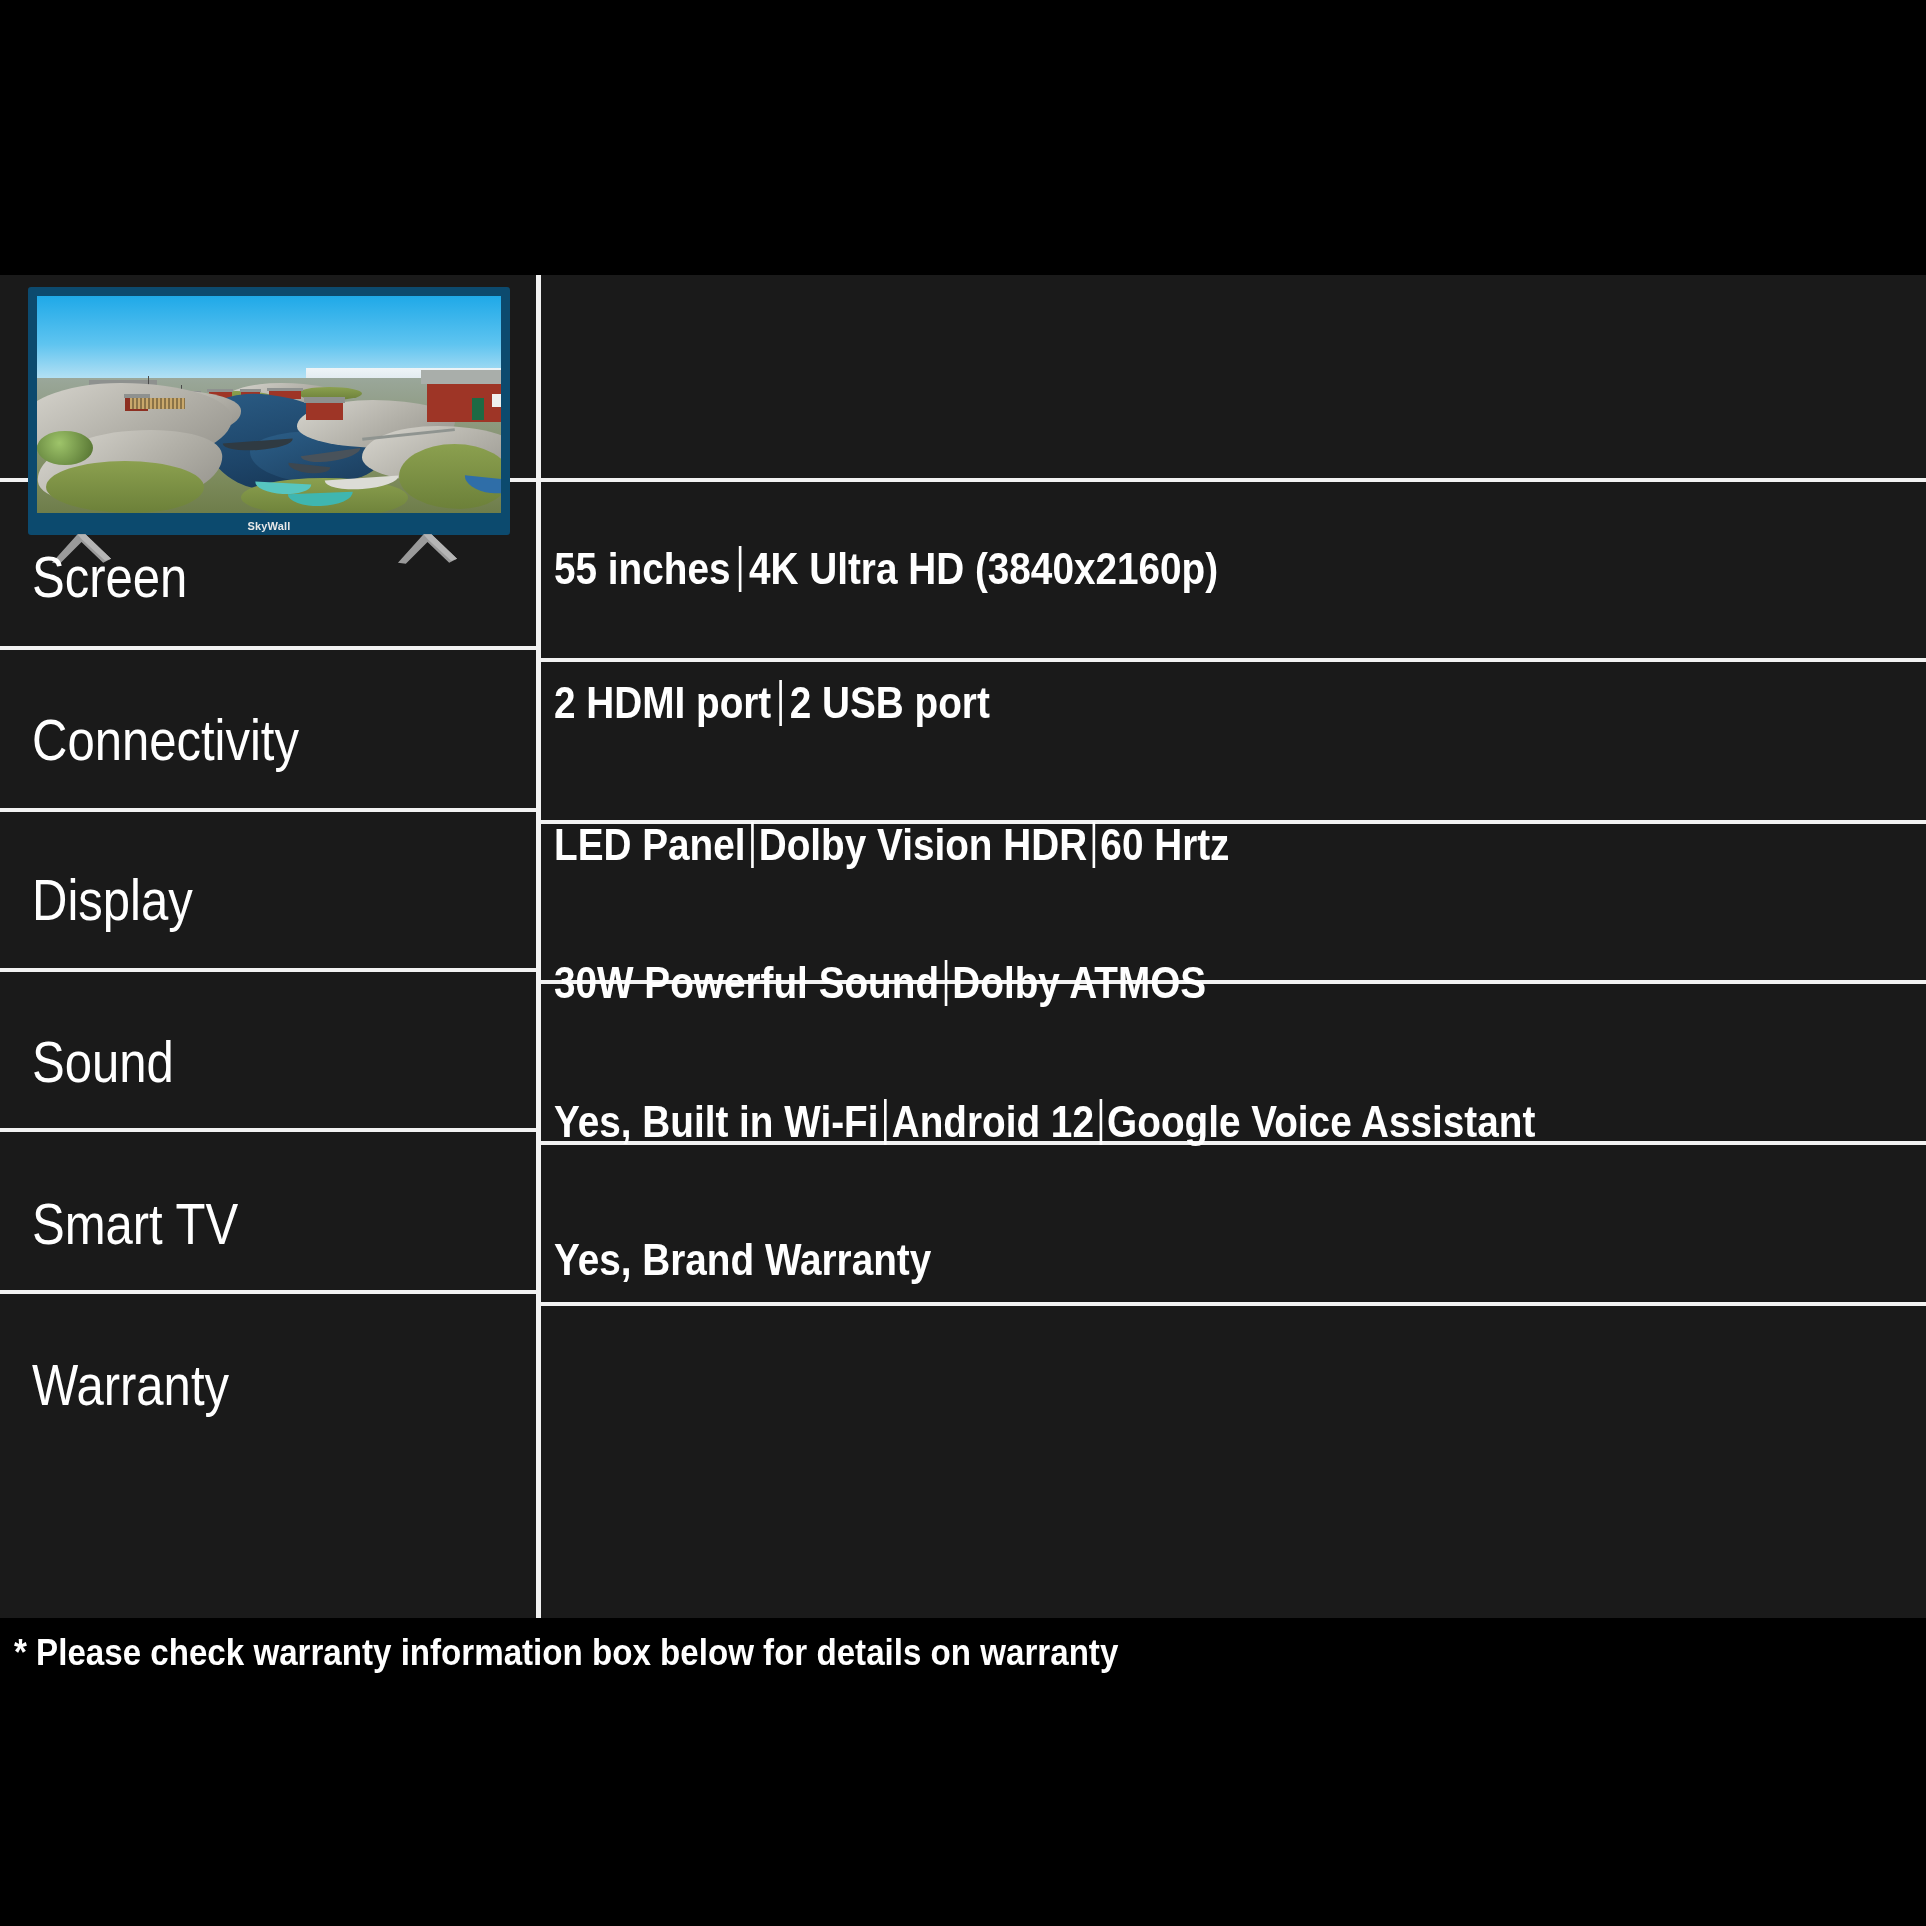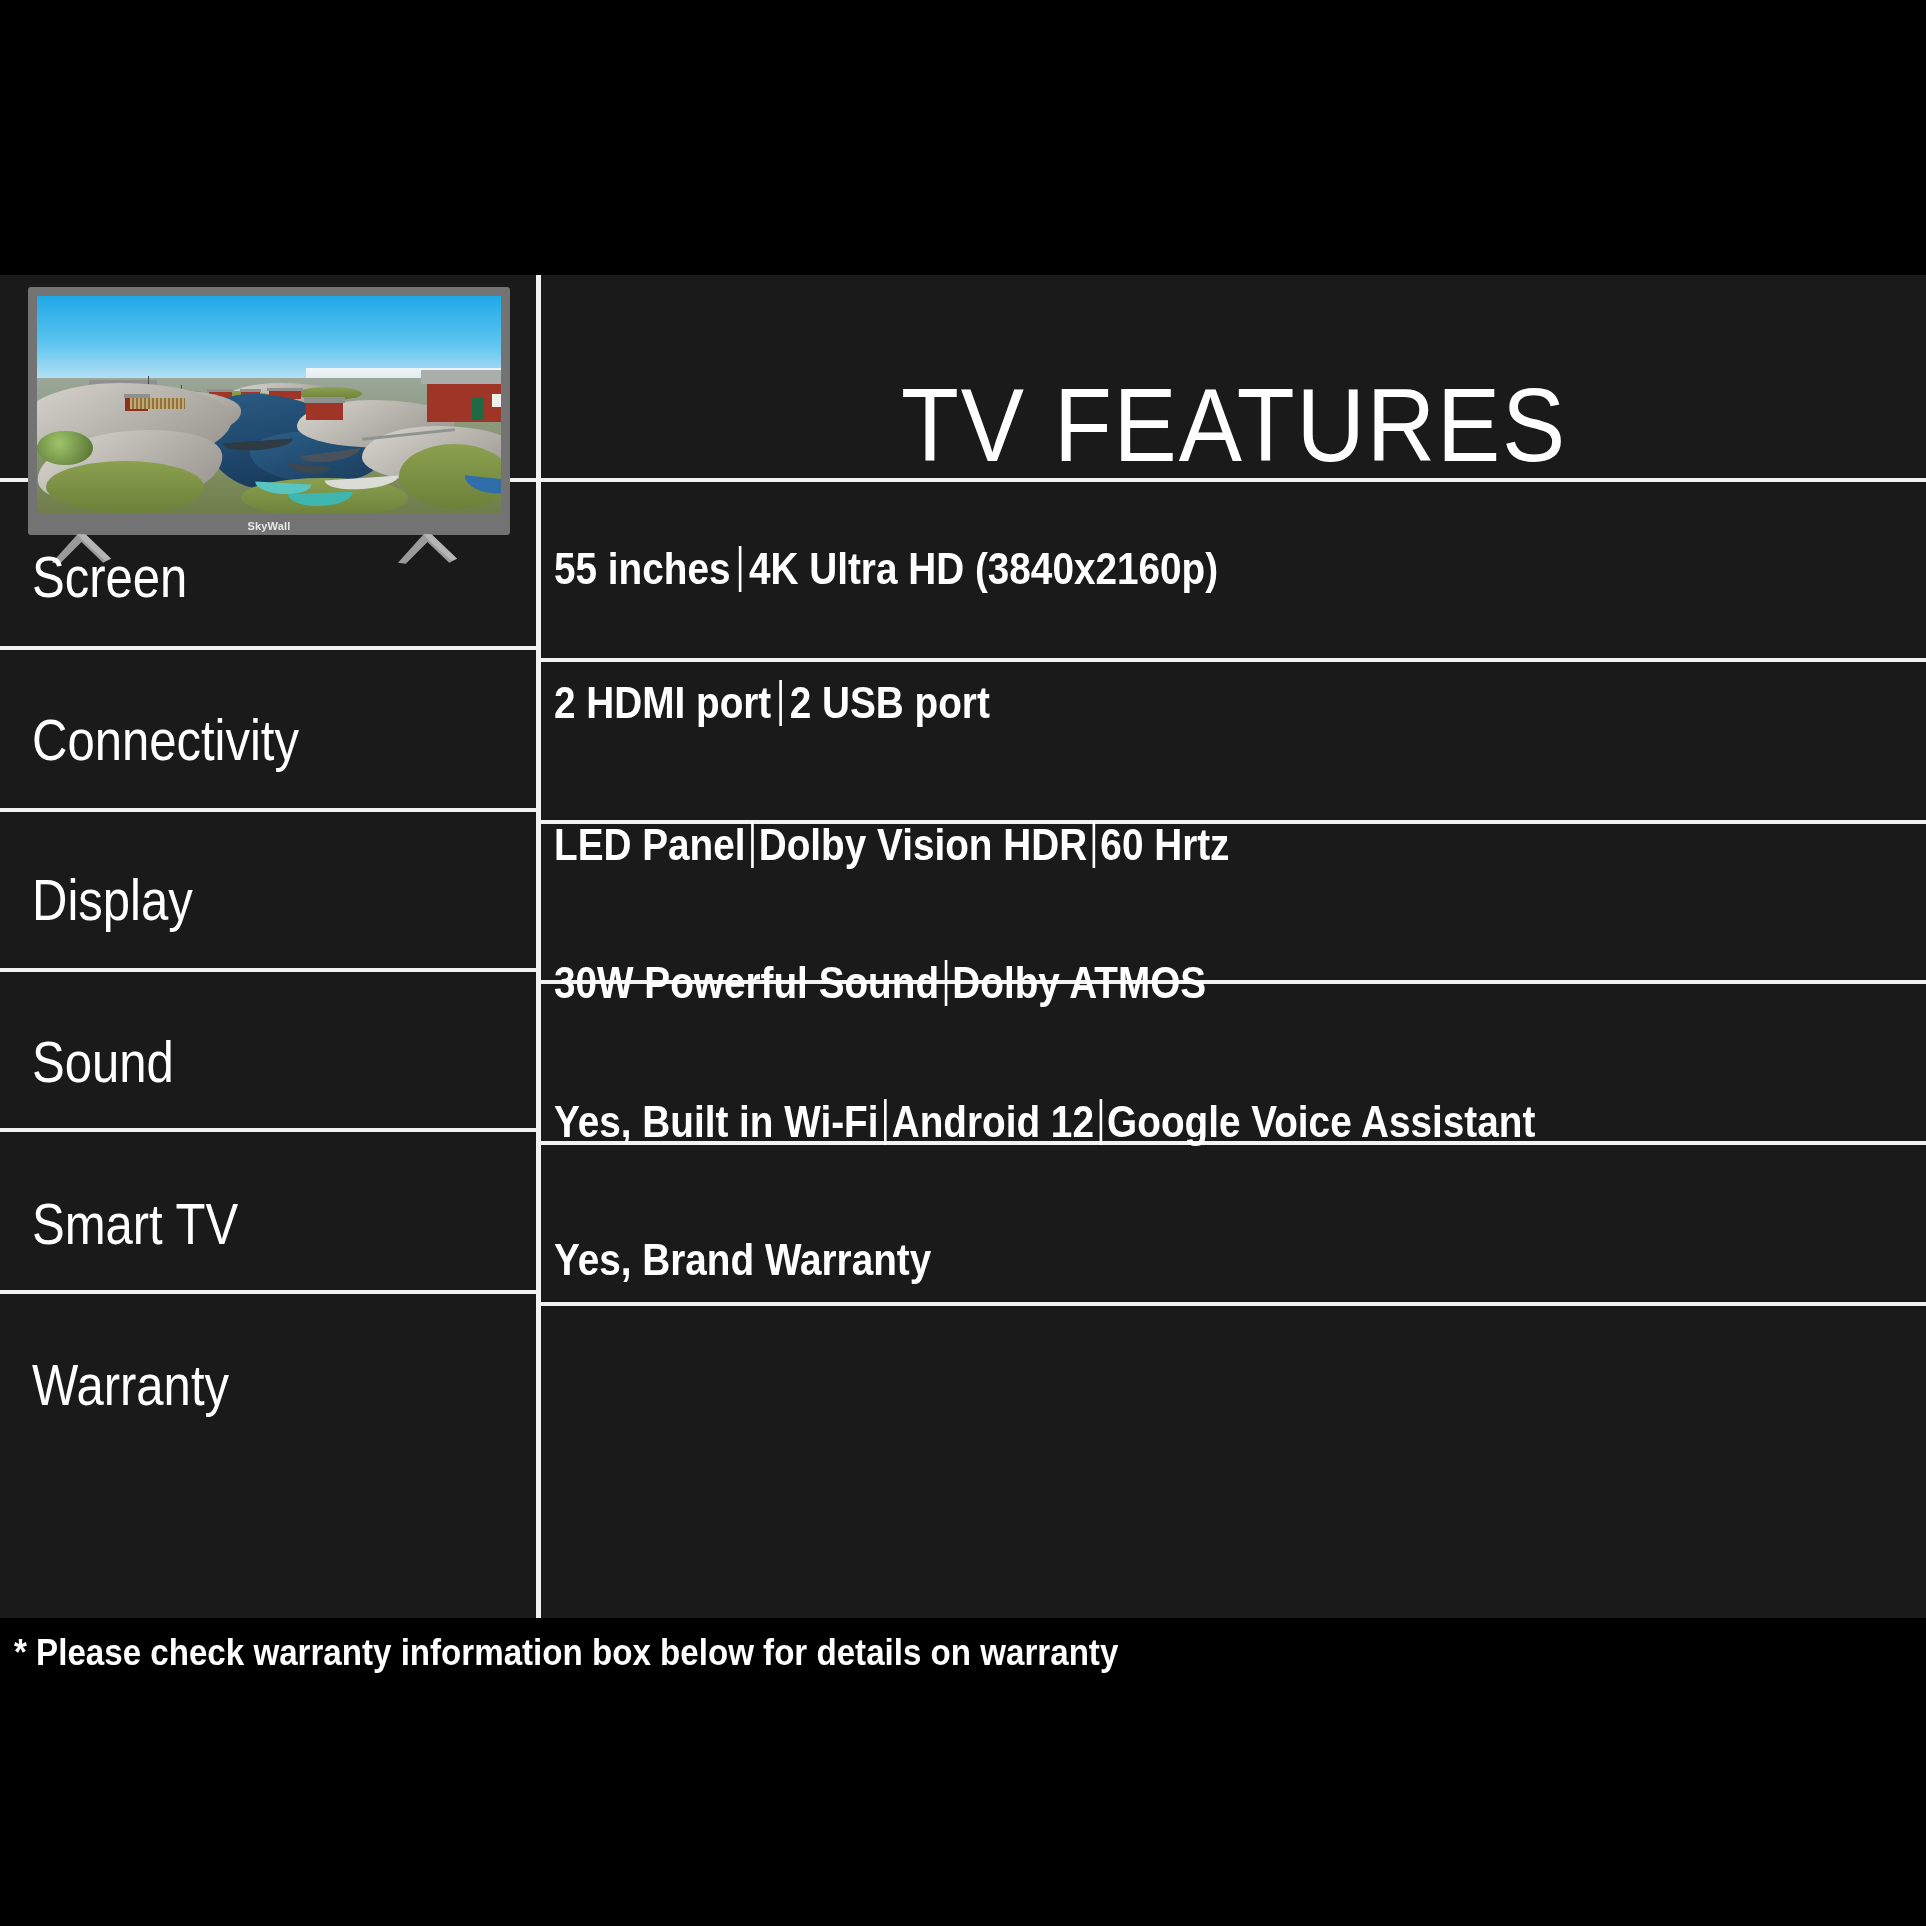--- a/index.html
+++ b/index.html
@@ -41,21 +41,21 @@
 
   
   .tv-cell {
     position:absolute;
     left:0; top:0; width:536px; height:302px;
   }
   .tv {
     position:absolute;
     left:28px; top:12px;
     width:482px; height:248px;
-    background:#737373;
+    background:#0c4a6e;
     border-radius:3px;
     padding:9px 9px 22px 9px;
   }
   .tv-screen {
     position:relative;
     width:100%; height:100%;
     overflow:hidden;
     background:#6cc5ef;
   }
   .tv-logo {
@@ -345,23 +345,20 @@
         </svg>
       </div>
       <div class="leg leg-r">
         <svg width="67" height="34" viewBox="0 0 68 34">
           <polygon points="4,33 30,4 38,4 64,29 56,33 34,12 12,34" fill="#9a9a9a"></polygon>
           <polygon points="30,4 38,4 64,29 58,31 34,9" fill="#b5b5b5"></polygon>
         </svg>
       </div>
     </div>
 
-    <div class="title-cell">
-      <div class="title">TV FEATURES</div>
-    </div>
 
     <div class="rlabel" style="top:269px;">Screen</div>
     <div class="rlabel" style="top:432px;">Connectivity</div>
     <div class="rlabel" style="top:592px;">Display</div>
     <div class="rlabel" style="top:754px;">Sound</div>
     <div class="rlabel" style="top:916px;">Smart TV</div>
     <div class="rlabel" style="top:1077px;">Warranty</div>
 
     <div class="rvalue" style="top:269px;">
       <span>55 inches</span>

